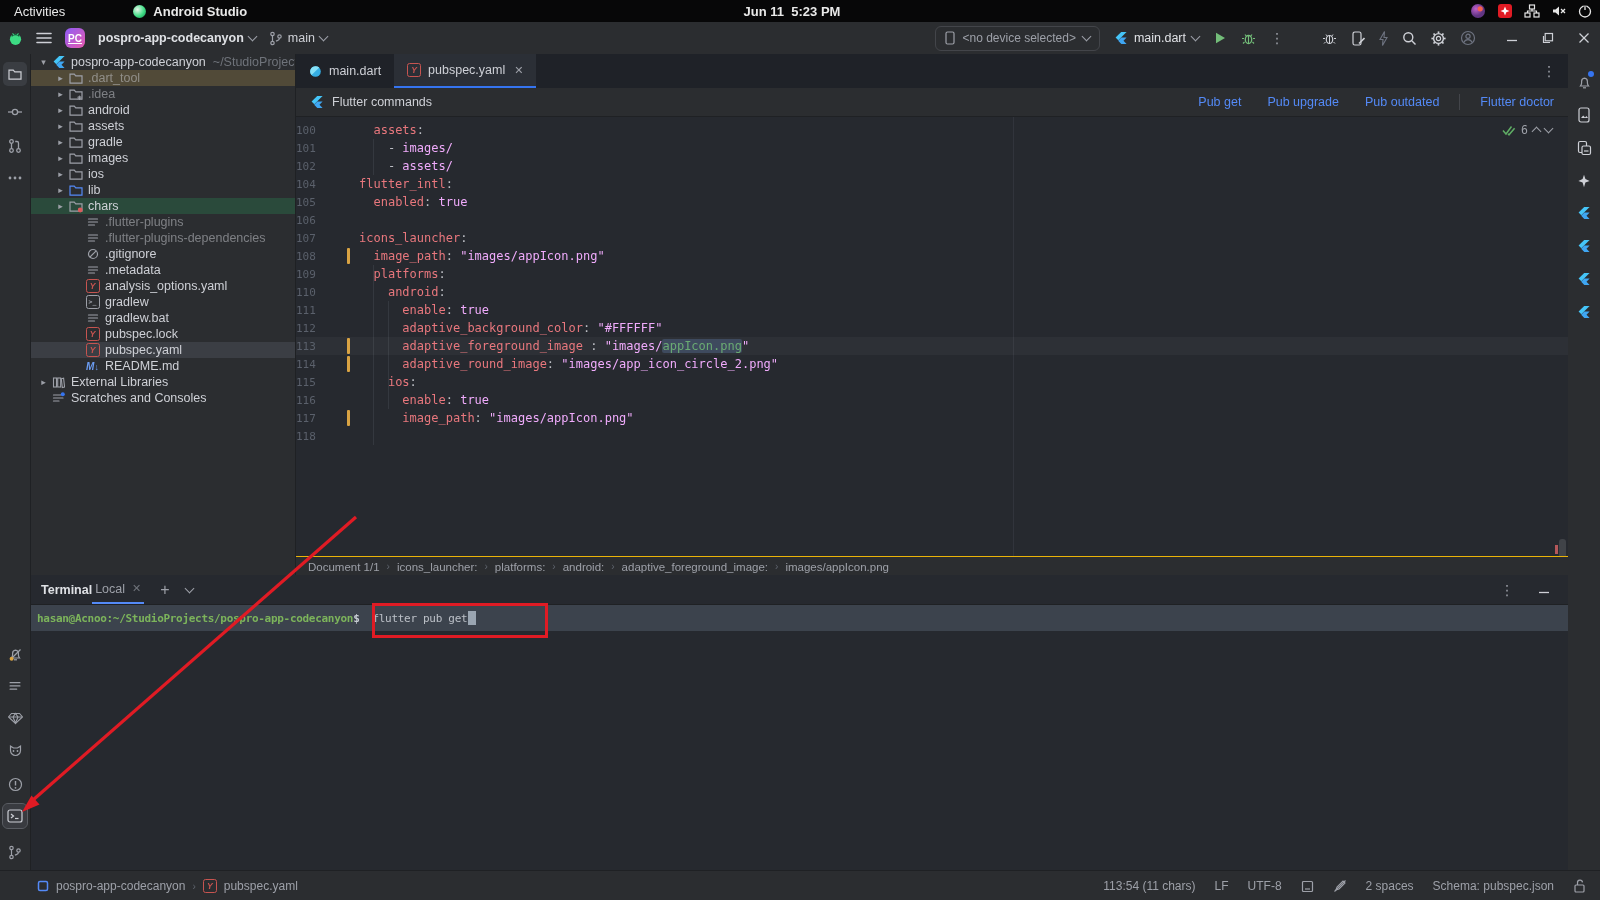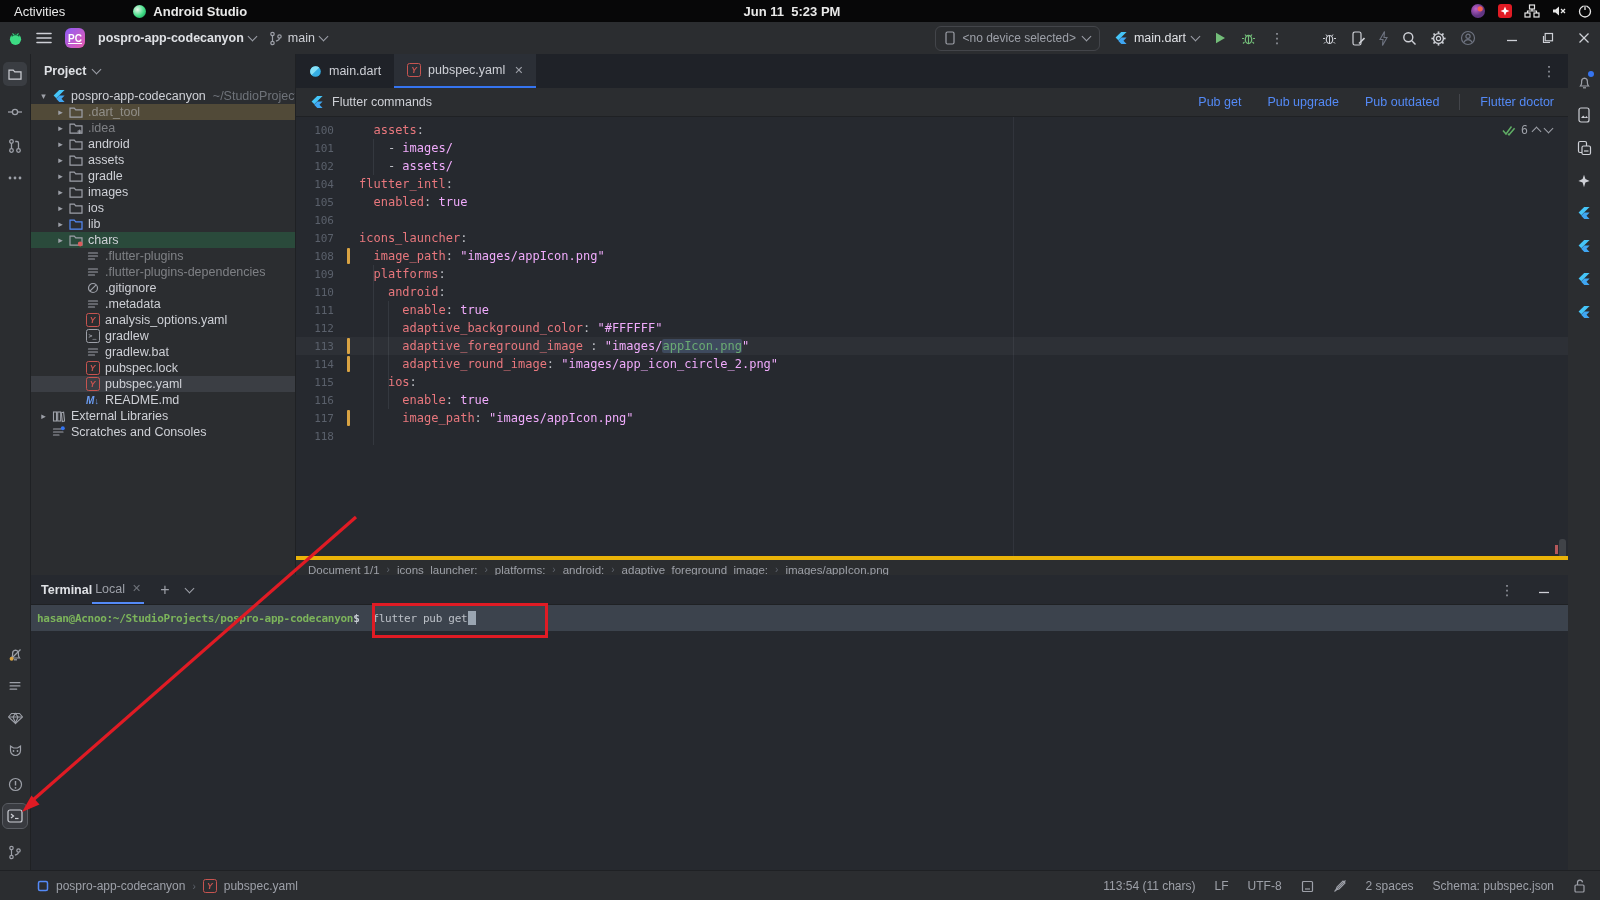--- a/index.html
+++ b/index.html
@@ -74,33 +74,33 @@
   #tabbar .kebab{margin-left:auto;align-self:center;margin-right:12px;}
   #banner{position:absolute;left:0;top:34px;right:0;height:29px;background:#2b2d30;border-bottom:1px solid #1f2124;
           display:flex;align-items:center;padding:0 14px;box-sizing:border-box;gap:8px;}
   #banner .blabel{color:#ced0d6;font-size:12.5px;}
   #banner .bactions{margin-left:auto;display:flex;align-items:center;gap:26px;font-size:12.5px;}
   #banner .blink{color:#548af7;cursor:pointer;}
   #banner .bdiv{width:1px;height:16px;background:#43454a;margin:0 -6px;}
   #code{position:absolute;left:0;top:63px;right:0;height:439px;overflow:hidden;}
   .cline{height:18px;display:flex;align-items:center;position:relative;}
   .cline.cur{background:rgba(255,255,255,.035);}
-  .lnum{width:38px;text-align:right;color:#5a606b;font-size:11px;flex:none;font-family:"DejaVu Sans Mono",monospace;}
+  .lnum{width:38px;color:#5a606b;font-size:11px;flex:none;font-family:"DejaVu Sans Mono",monospace;}
   .lmark{width:25px;flex:none;position:relative;height:100%;}
   .lmark.on:before{content:"";position:absolute;left:13px;top:1px;bottom:1px;width:3px;background:#d9a343;border-radius:1px;}
   .ctext{font-family:"DejaVu Sans Mono",monospace;font-size:12px;white-space:pre;}
   .tk-k{color:#e8777d;} .tk-p{color:#bcbec4;} .tk-w{color:#bcbec4;} .tk-s{color:#f0abfc;}
   .tk-sh{color:#6aab73;background:#3e4a5e;border-radius:2px;}
   .wrapguide{position:absolute;left:717px;top:0;bottom:0;width:1px;background:#31343c;}
   .iguide{position:absolute;width:1px;background:#34383f;}
   #inspect{position:absolute;right:16px;top:6px;display:flex;align-items:center;gap:5px;color:#9da0a8;font-size:11.5px;}
   #inspect .cu{transform:rotate(135deg);margin-top:2px;}
   .sbthumb{position:absolute;right:2px;top:422px;width:7px;height:48px;background:rgba(255,255,255,.12);border-radius:3px;}
   .errdash{position:absolute;right:10px;width:3px;height:9px;background:#b4575a;}
-  #crumbs{position:absolute;left:0;top:502px;right:0;height:19px;background:#2b2d30;border-top:4px solid #eab308;
+  #crumbs{position:absolute;left:0;top:502px;right:0;height:19px;background:#2b2d30;border-top:1px solid #eab308;
           display:flex;align-items:center;padding-left:12px;font-size:11.5px;color:#9da0a8;gap:7px;}
   #crumbs .sep{color:#5f646d;font-size:10px;}
 
   
   #terminal{position:absolute;left:31px;top:575px;width:1537px;height:295px;background:#26292f;}
   #thead{height:30px;display:flex;align-items:center;border-bottom:1px solid #1f2124;padding:0 10px;box-sizing:border-box;}
   #thead .ttitle{color:#dfe1e5;font-weight:700;font-size:12.5px;}
   .ttab{display:flex;align-items:center;gap:7px;height:100%;border-bottom:2px solid #548af7;padding:0 3px;box-sizing:border-box;}
   .ttab .tlbl{color:#9da0a8;font-size:12.5px;}
   .ttab .x{color:#6f737a;font-size:11px;}
@@ -510,24 +510,20 @@
         <i data-icon="flutter">
           <svg width="14" height="14" viewBox="0 0 14 14">
             <path fill="#45C5F8" d="M12.6.9H7.2L1.6 6.5l2.7 2.7z"></path>
             <path fill="#3FA6F2" d="M7.3 6.6 4.2 9.7l3.1 3.2h5.3L9.5 9.7l3.1-3.1z"></path>
           </svg>
         </i>
       </span>
   </div>
 
   <div id="project">
-    <div class="phead">
-      <span>Project</span>
-        <span class="cv"></span>
-    </div>
     <div id="tree">
         <div class="trow" style="padding-left: 6px;">
           <span class="tchev">▾</span>
           <i class="tico" data-icon="flutter">
             <svg width="14" height="14" viewBox="0 0 14 14">
               <path fill="#45C5F8" d="M12.6.9H7.2L1.6 6.5l2.7 2.7z"></path>
               <path fill="#3FA6F2" d="M7.3 6.6 4.2 9.7l3.1 3.2h5.3L9.5 9.7l3.1-3.1z"></path>
             </svg>
           </i>
           <span class="tlab">pospro-app-codecanyon</span>

